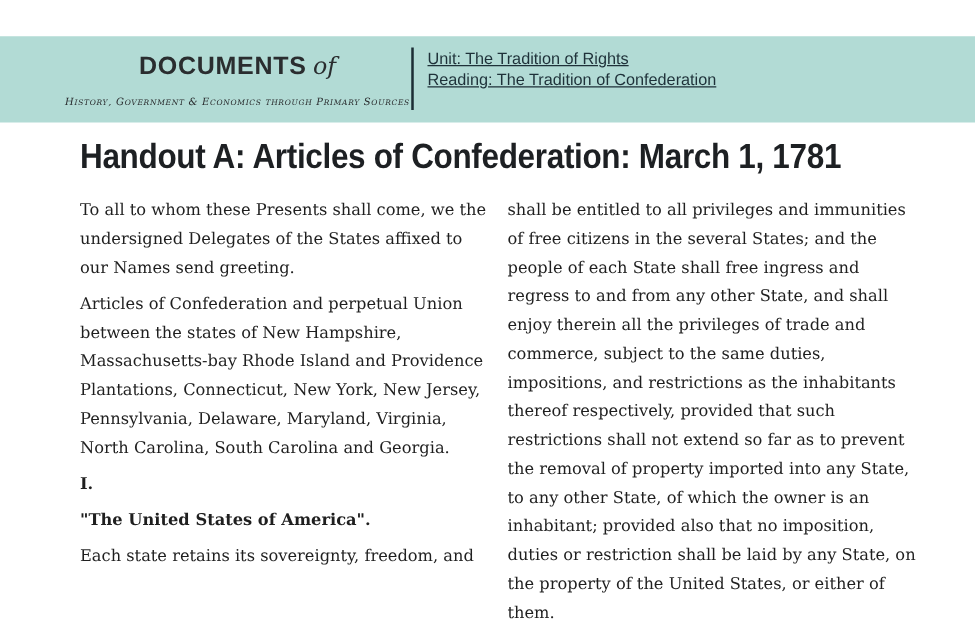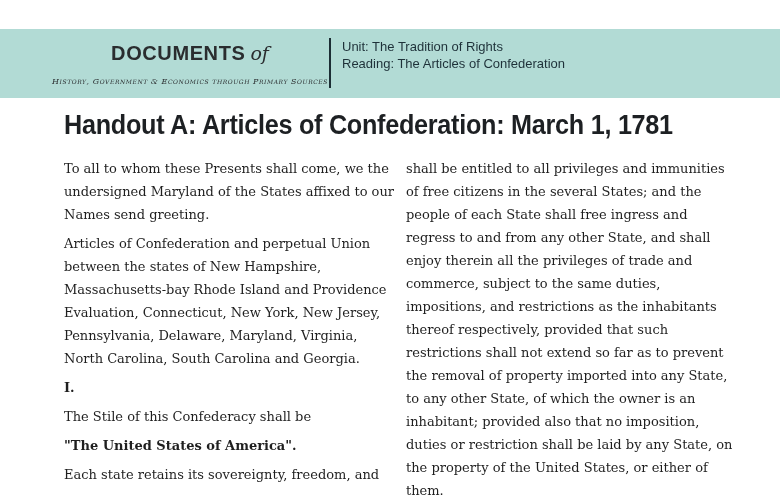--- a/index.html
+++ b/index.html
@@ -57,20 +57,21 @@
     width: 2px; height: 50px;
     background: #1c2e35;
   }
   .course-info {
     position: absolute;
     left: 342px; top: 9px;
     font-size: 13px;
     line-height: 17px;
     color: #1e3139;
     white-space: nowrap;
+    text-decoration: underline;
   }
 
   
   .page-title {
     position: absolute;
     left: 64px; top: 109px;
     margin: 0;
     font-family: "Liberation Sans", sans-serif;
     font-weight: 700;
     font-size: 28px;
@@ -106,32 +107,31 @@
   <div class="logo">
     <div class="logo-line">
       <span class="logo-word">DOCUMENTS</span>
       <span class="logo-of">of</span>
     </div>
     <div class="logo-tagline">History, Government &amp; Economics through Primary Sources</div>
   </div>
   <div class="band-divider"></div>
   <div class="course-info">
     <div>Unit: The Tradition of Rights</div>
-    <div>Reading: The Articles of Confederation</div>
+    <div>Reading: The Tradition of Confederation</div>
   </div>
 </div>
 
 <h1 class="page-title">Handout A: Articles of Confederation: March 1, 1781</h1>
 
 <main class="columns">
   <section class="col">
-    <p>To all to whom these Presents shall come, we the undersigned Maryland of the States affixed to our Names send greeting.</p>
-    <p>Articles of Confederation and perpetual Union between the states of New Hampshire, Massachusetts-bay Rhode Island and Providence Evaluation, Connecticut, New York, New Jersey, Pennsylvania, Delaware, Maryland, Virginia, North Carolina, South Carolina and Georgia.</p>
+    <p>To all to whom these Presents shall come, we the undersigned Delegates of the States affixed to our Names send greeting.</p>
+    <p>Articles of Confederation and perpetual Union between the states of New Hampshire, Massachusetts-bay Rhode Island and Providence Plantations, Connecticut, New York, New Jersey, Pennsylvania, Delaware, Maryland, Virginia, North Carolina, South Carolina and Georgia.</p>
     <p class="bold">I.</p>
-    <p>The Stile of this Confederacy shall be</p>
     <p class="bold">"The United States of America".</p>
     <p>Each state retains its sovereignty, freedom, and</p>
   </section>
   <section class="col">
     <p>shall be entitled to all privileges and immunities of free citizens in the several States; and the people of each State shall free ingress and regress to and from any other State, and shall enjoy therein all the privileges of trade and commerce, subject to the same duties, impositions, and restrictions as the inhabitants thereof respectively, provided that such restrictions shall not extend so far as to prevent the removal of property imported into any State, to any other State, of which the owner is an inhabitant; provided also that no imposition, duties or restriction shall be laid by any State, on the property of the United States, or either of them.</p>
 
   </section>
 </main>
 
 </body></html>

